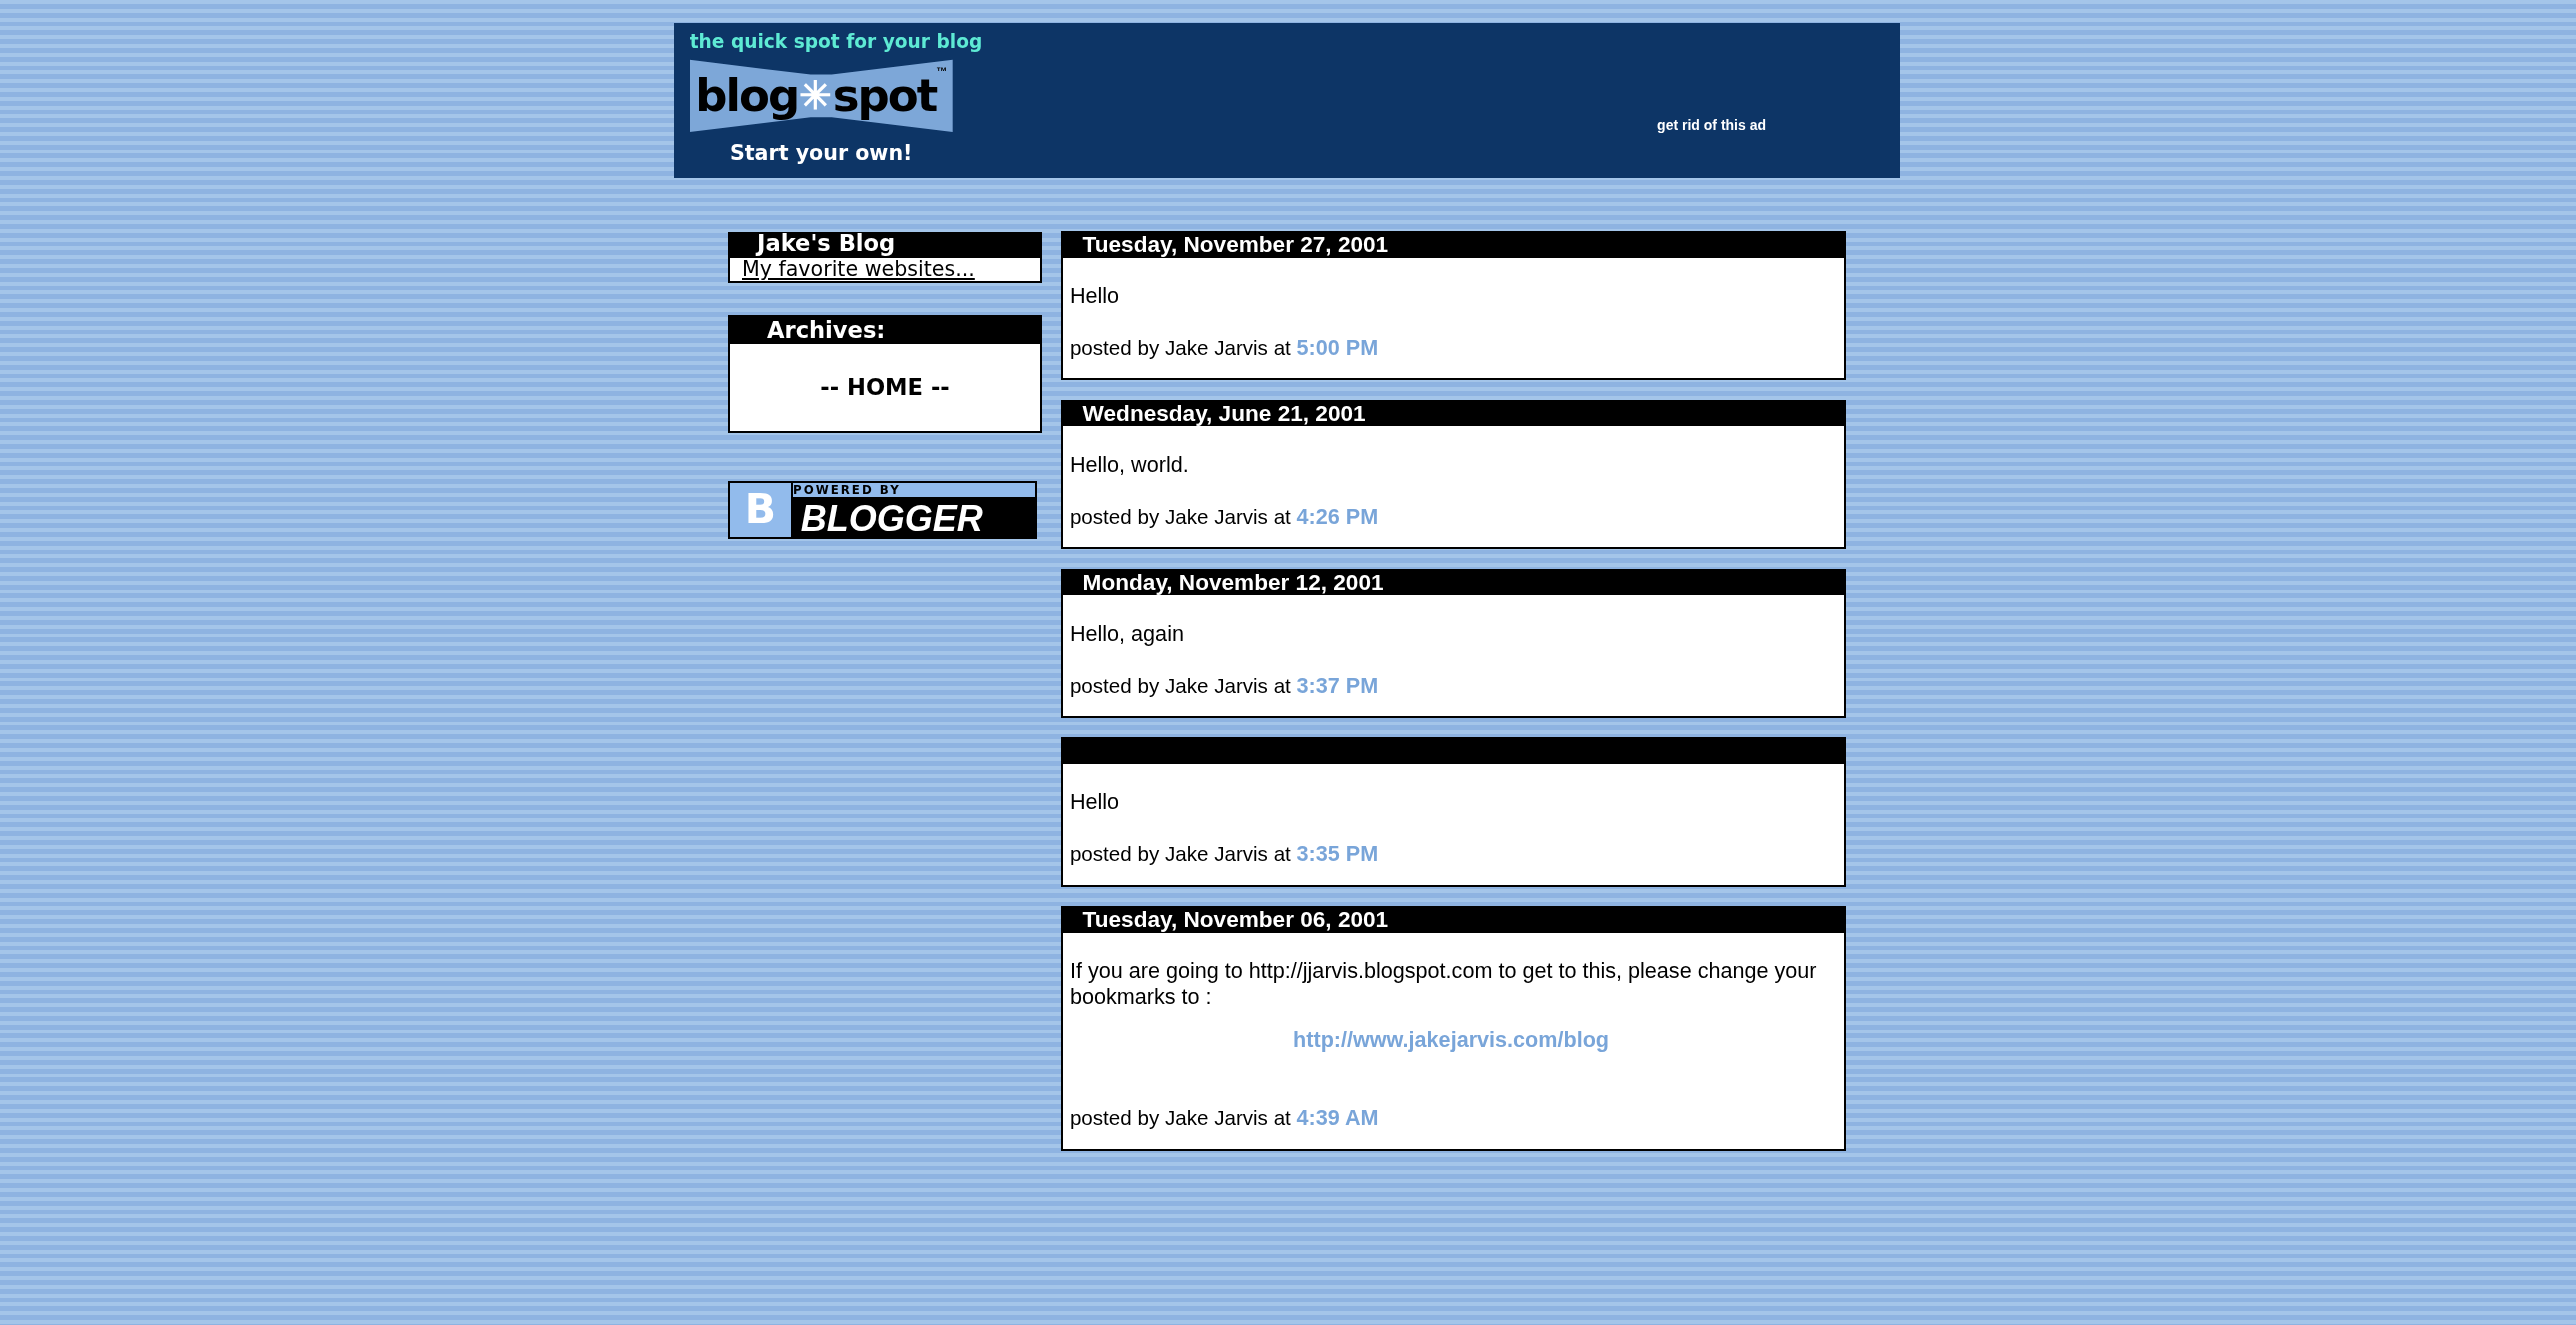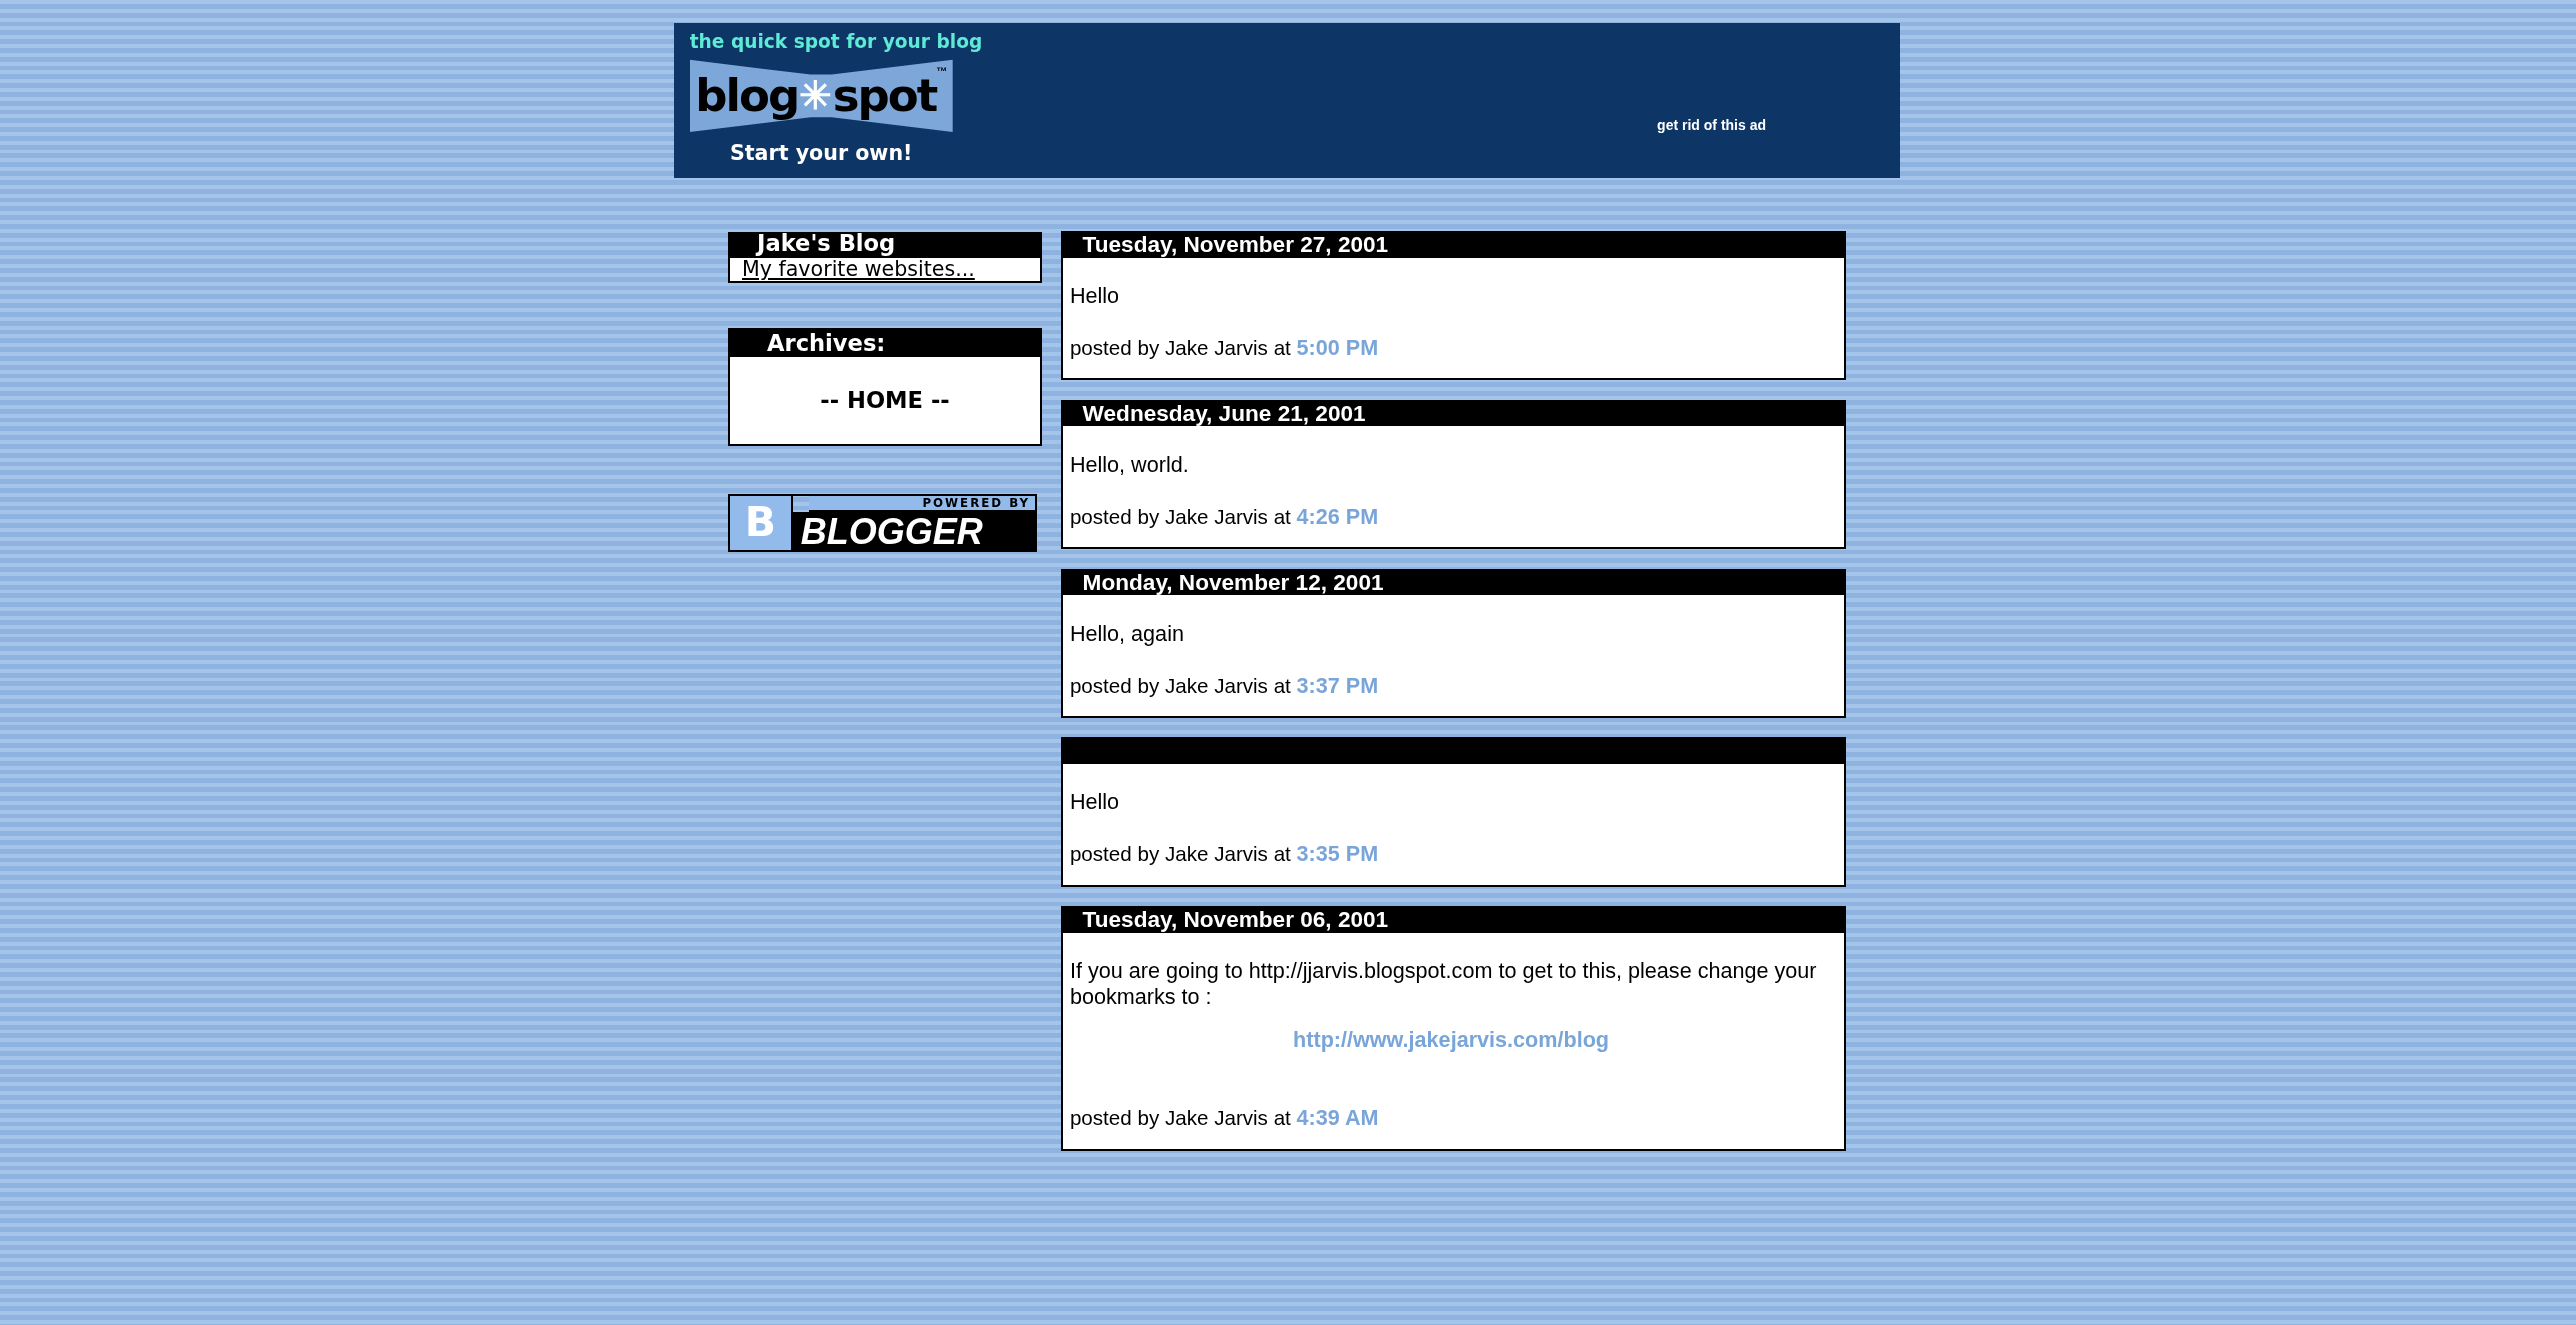--- a/index.html
+++ b/index.html
@@ -56,21 +56,21 @@
     height:23.5px;line-height:23.5px;padding-left:29px;box-sizing:border-box;
     font-family:"DejaVu Sans", sans-serif;
   }
   .fav-box{
     background:#fff;border:2px solid #000;height:23.5px;line-height:23.5px;
     font-size:20.6px;padding-left:12px;box-sizing:content-box;
     font-family:"DejaVu Sans", sans-serif;cursor:pointer;white-space:nowrap;
     overflow:hidden;
     text-decoration:underline;
   }
-  .arch{margin-top:45px;border:2.9px solid #000;background:#fff;}
+  .arch{margin-top:32px;border:2.9px solid #000;background:#fff;}
   .arch-head{
     background:#000;color:#fff;font-weight:bold;font-size:22.6px;
     height:26.5px;line-height:26.5px;padding-left:37px;
     font-family:"DejaVu Sans", sans-serif;
   }
   .arch-body{
     height:87px;display:flex;align-items:center;justify-content:center;
   }
   .home-link{
     font-weight:bold;font-size:22.6px;color:#000;text-decoration:none;
@@ -84,24 +84,23 @@
     width:61px;background:var(--badge_blue);border-right:2.9px solid #000;
     display:flex;align-items:center;justify-content:center;
   }
   .badge-b-glyph{
     color:#fff;font-weight:bold;font-size:41px;line-height:41px;
     font-family:"DejaVu Sans", sans-serif;
   }
   .badge-right{flex:1;display:flex;flex-direction:column;min-width:0;}
   .badge-top{
     height:14.7px;line-height:14.7px;background:var(--badge_blue);
-    border-bottom:2.9px solid #000;text-align:right;padding-right:4.9px;
+    border-bottom:2.9px solid #000;padding-right:4.9px;
     font-size:11.8px;font-weight:bold;letter-spacing:2px;color:#000;
     font-family:"DejaVu Sans", sans-serif;
-    margin-left:16px;
   }
   .badge-main{
     flex:1;background:#000;color:#fff;font-weight:bold;font-size:36px;
     line-height:39px;padding-left:7.8px;letter-spacing:0px;
     font-family:"Liberation Sans", sans-serif;
     font-style:italic;
   }
 
   
   .posts{position:absolute;left:1061px;top:231px;width:785px;}

